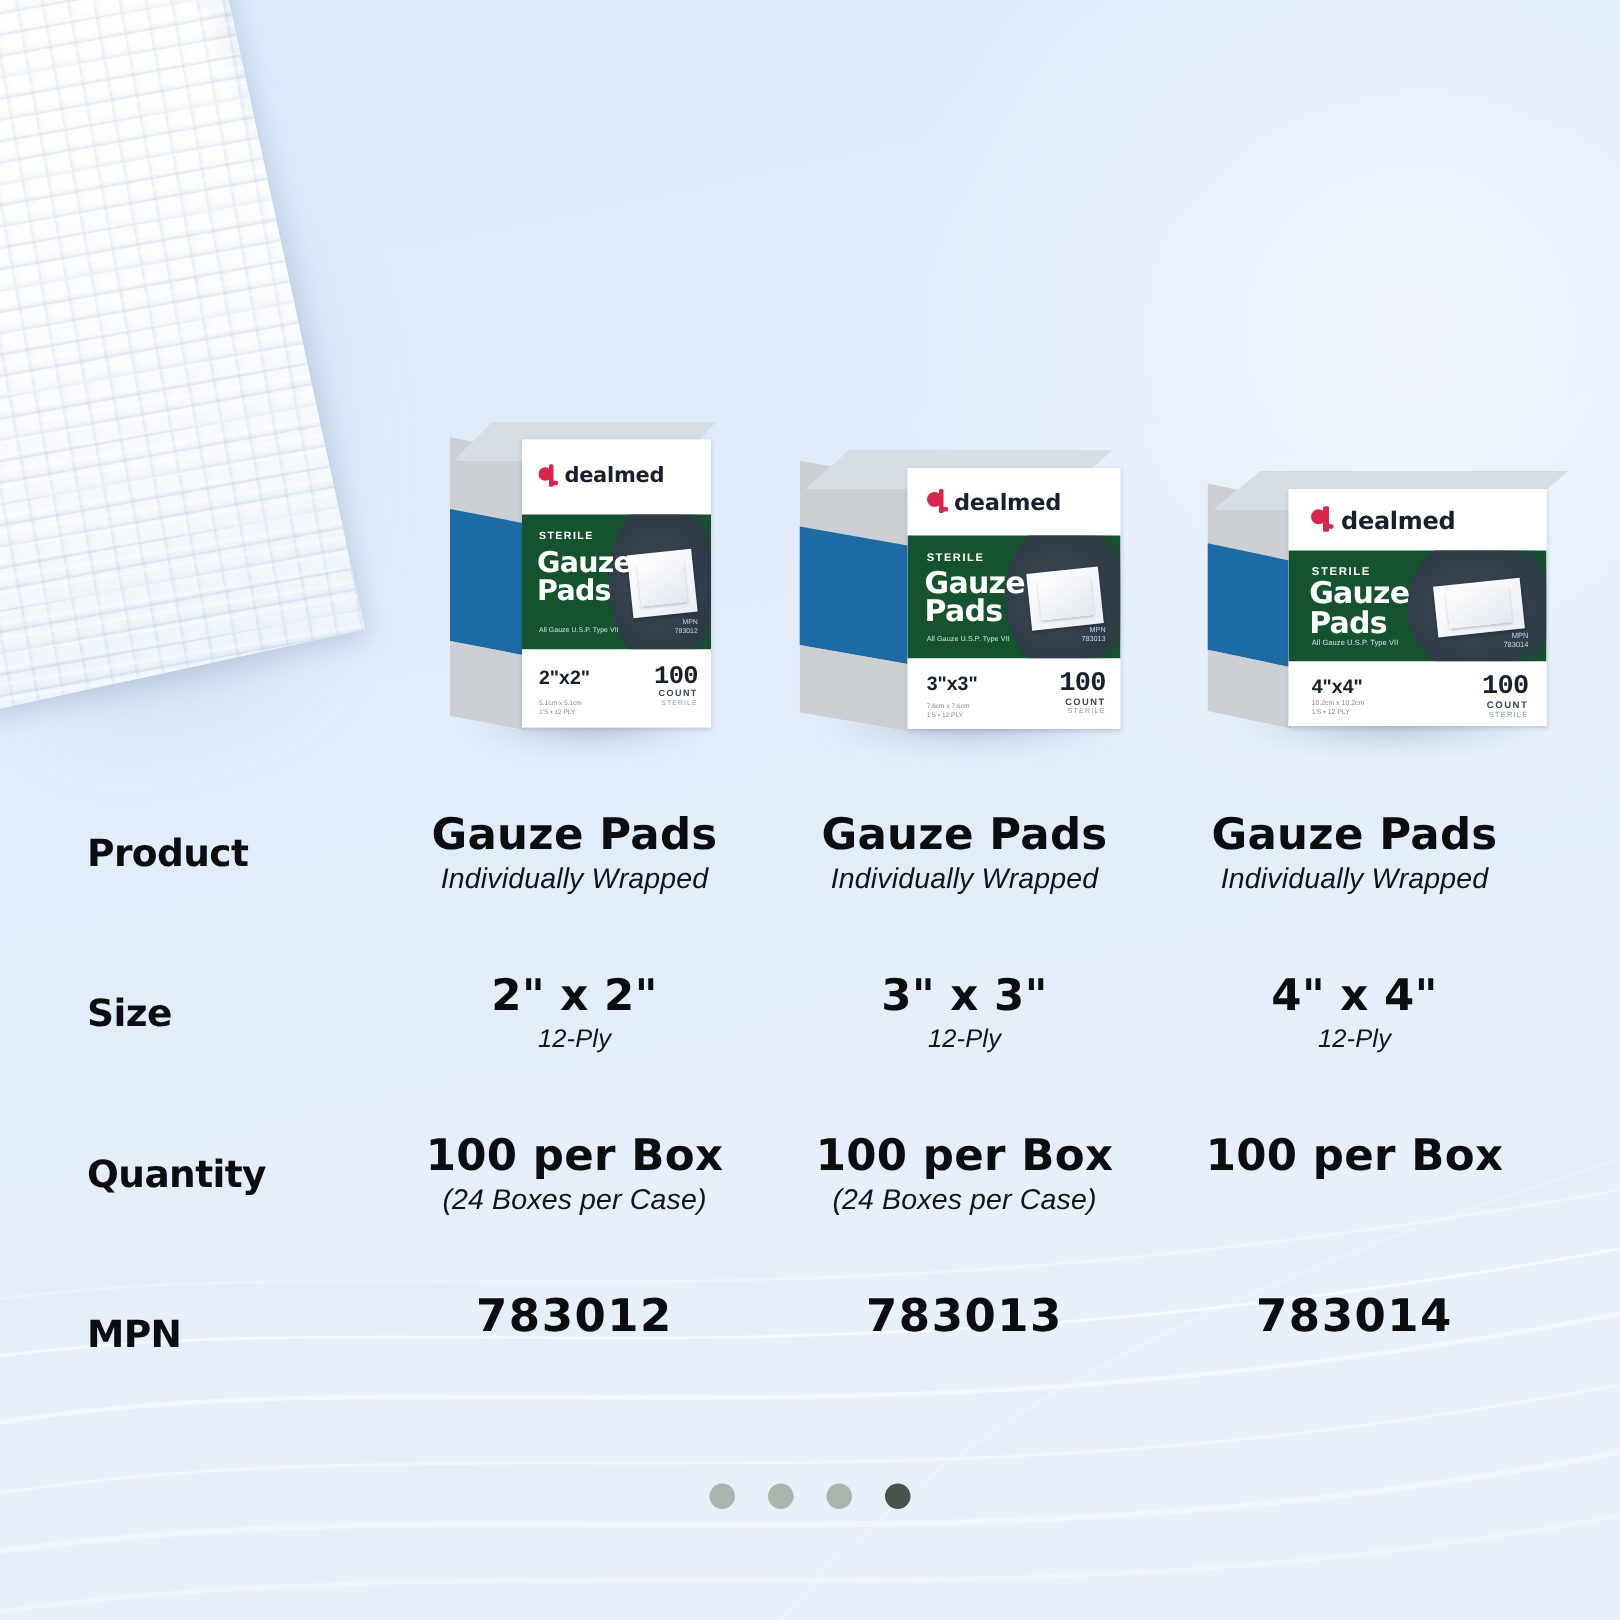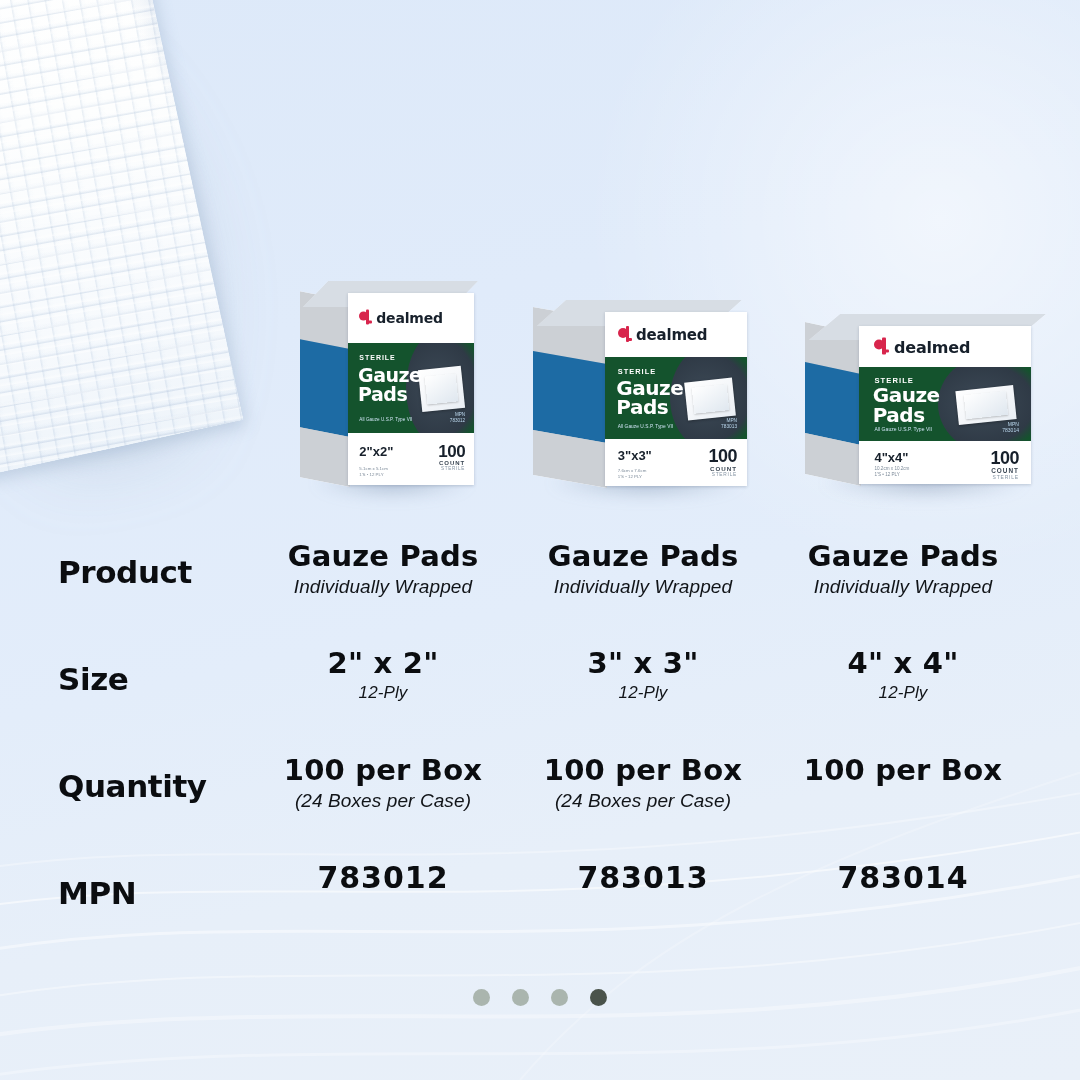--- a/index.html
+++ b/index.html
@@ -134,40 +134,40 @@
   }
   .gname{
     position:absolute;left:8%;top:26%;color:#fff;font-weight:800;line-height:.98;
     font-family:"DejaVu Sans","Liberation Sans",sans-serif;letter-spacing:-.5px;
   }
   .spec{position:absolute;left:9%;bottom:12%;color:#cfe4f4;letter-spacing:.01em;white-space:nowrap;}
   .mpnsmall{position:absolute;right:7%;bottom:11%;color:#bcd8ee;text-align:right;line-height:1.25;}
   .sizeblk{position:absolute;left:9%;top:22%;color:#17202b;font-weight:800;line-height:1.05;}
   .sizemeta{position:absolute;left:9%;bottom:14%;color:#7c8a99;line-height:1.3;white-space:nowrap;}
   .countblk{position:absolute;right:7%;top:18%;text-align:right;color:#17202b;}
-  .countnum{font-weight:800;line-height:1;font-family:Liberation Sans, sans-serif;letter-spacing:-.5px;}
+  .countnum{font-weight:800;line-height:1;font-family:Liberation Mono, monospace;letter-spacing:-.5px;}
   .countlbl{font-weight:700;letter-spacing:.16em;color:#3a4653;}
   .countster{letter-spacing:.16em;color:#8594a3;}
 
   
   .side{overflow:hidden;background:#f3f6f9;}
   .s-top{background:#fff;height:26%;position:relative;}
   .s-mid{background:#1f7ec0;height:47%;position:relative;overflow:hidden;}
   .s-bot{background:#fff;height:27%;position:relative;}
   .shade{position:absolute;inset:0;background:rgba(22,40,64,.22);}
   
   .topface{background:#eef3f8;overflow:hidden;}
   .topshade{position:absolute;inset:0;background:rgba(18,34,56,.10);}
 
   
   .table{position:absolute;left:0;top:540px;width:1080px;}
   .row{position:relative;height:107px;}
   .rlabel{
     position:absolute;left:58px;top:14px;
-    font-size:31px;font-weight:800;color:#0b0d10;letter-spacing:-.4px;
+    font-size:25px;font-weight:800;color:#0b0d10;letter-spacing:-.4px;
     font-family:"DejaVu Sans","Liberation Sans",sans-serif;
   }
   .cell{position:absolute;text-align:center;}
   .c1{left:258px;width:250px;}
   .c2{left:518px;width:250px;}
   .c3{left:778px;width:250px;}
   .cmain{
     font-size:29px;font-weight:800;color:#0b0d10;letter-spacing:.2px;line-height:1.12;
     font-family:"DejaVu Sans","Liberation Sans",sans-serif;
   }

